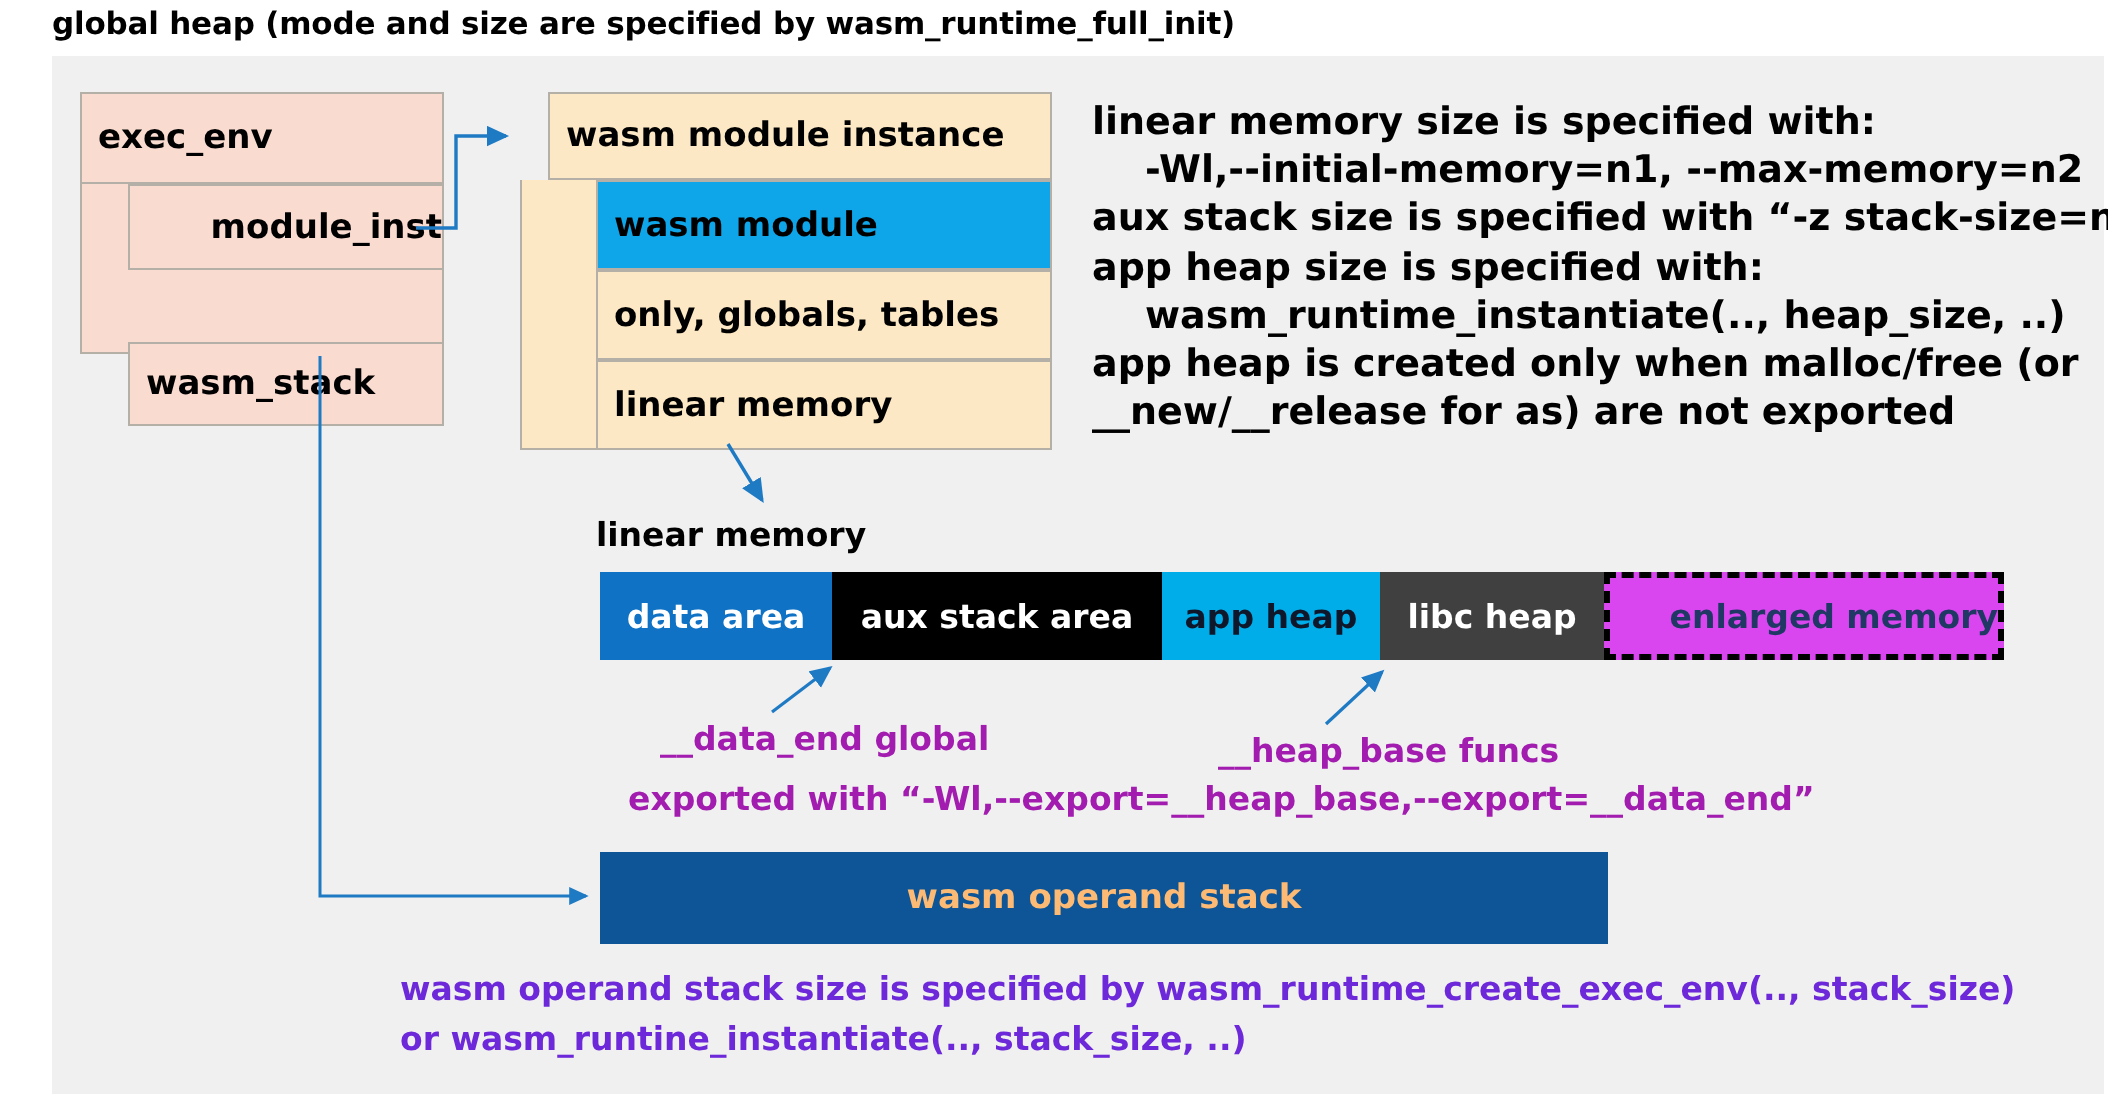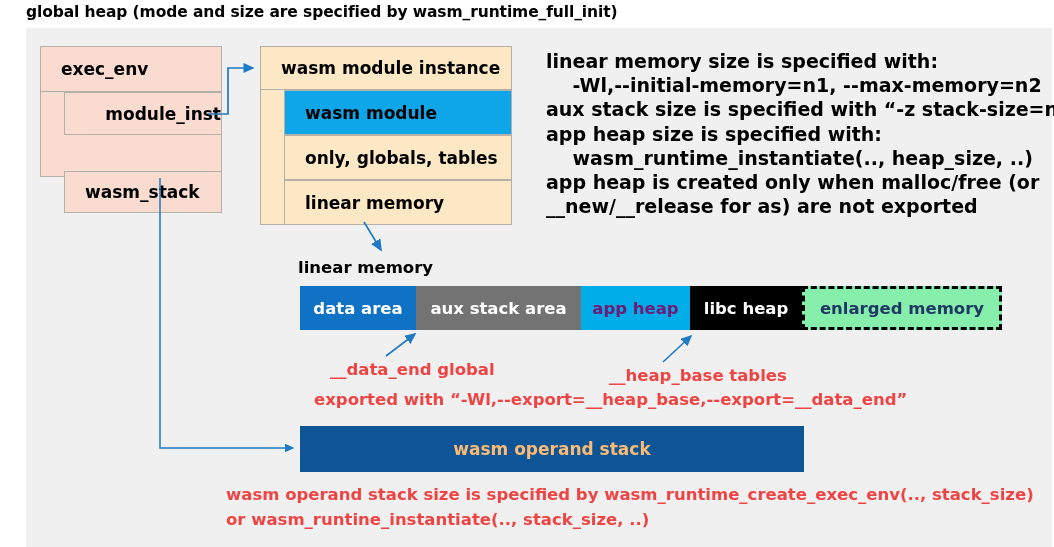--- a/index.html
+++ b/index.html
@@ -46,24 +46,24 @@
   
   .box {
     position: absolute;
     box-sizing: border-box;
     border: 1px solid #b4b0a8;
     display: flex;
     align-items: center;
     font-size: 17px;
     color: #000;
   }
-  .box .lbl { padding-left: 20px; white-space: nowrap; }
+  .box .lbl { padding-left: 8px; white-space: nowrap; }
 
   .pink  { background: #fadbd0; }
-  .cream { background: #fce8c4; }
+  .cream { background: #fce8c4; margin-left: 14px; }
 
   
   #exec-env-head {
     left: 28px; top: 46px; width: 182px; height: 46px;
   }
   #exec-env-body {
     position: absolute;
     left: 28px; top: 92px; width: 182px; height: 85px;
     box-sizing: border-box;
     border: 1px solid #b4b0a8;
@@ -132,30 +132,31 @@
     height: 44px;
     display: flex;
     align-items: center;
     justify-content: center;
     color: #ffffff;
     font-size: 16.5px;
     white-space: nowrap;
     box-sizing: border-box;
   }
   .seg.dashed {
-    background: #86efac;
+    background: #d946ef;
     border: 3px dashed #000000;
     color: #1f3864;
+    justify-content: flex-end;
   }
 
   
   .glabel {
     position: absolute;
     font-size: 16.5px;
-    color: #ef4444;
+    color: #a21caf;
     white-space: nowrap;
   }
   #data-end-label { left: 318px; top: 360px; }
   #heap-base-label { left: 597px; top: 366px; }
   #export-line { left: 302px; top: 390px; }
 
   
   #operand-stack {
     position: absolute;
     left: 288px;
@@ -168,23 +169,22 @@
     justify-content: center;
     color: #fdba74;
     font-size: 17px;
   }
   #bottom-note {
     position: absolute;
     left: 188px;
     top: 482px;
     font-size: 16.5px;
     line-height: 25px;
-    color: #ef4444;
+    color: #6d28d9;
     white-space: pre;
-    margin-left: 26px;
   }
 
   
   #connectors {
     position: absolute;
     left: 0; top: 0;
     width: 1054px; height: 547px;
     pointer-events: none;
   }
 </style>
@@ -228,36 +228,36 @@
 app heap size is specified with:
     wasm_runtime_instantiate(.., heap_size, ..)
 app heap is created only when malloc/free (or
 __new/__release for as) are not exported</div>
 
   <div id="lm-caption">linear memory</div>
   <div id="membar" style="width: 702px; padding-left: 15px;">
     <div class="seg" style="left: 0px; width: 116px; color: rgb(255, 255, 255); background: rgb(15, 114, 196);">
       <span>data area</span>
     </div>
-    <div class="seg" style="left: 116px; width: 165px; color: rgb(255, 255, 255); background: #737373;">
+    <div class="seg" style="left: 116px; width: 165px; color: rgb(255, 255, 255); background: #000000;">
       <span>aux stack area</span>
     </div>
-    <div class="seg" style="left: 281px; width: 109px; color: #701a75; background: rgb(0, 173, 232);">
+    <div class="seg" style="left: 281px; width: 109px; color: #0f172a; background: rgb(0, 173, 232);">
       <span>app heap</span>
     </div>
-    <div class="seg" style="left: 390px; width: 112px; color: rgb(255, 255, 255); background: #000000;">
+    <div class="seg" style="left: 390px; width: 112px; color: rgb(255, 255, 255); background: #404040;">
       <span>libc heap</span>
     </div>
     <div class="seg dashed" style="left: 502px; width: 200px; color: rgb(31, 56, 100);">
       <span>enlarged memory</span>
     </div>
   </div>
 
   <div class="glabel" id="data-end-label">__data_end global</div>
-  <div class="glabel" id="heap-base-label">__heap_base tables</div>
+  <div class="glabel" id="heap-base-label">__heap_base funcs</div>
   <div class="glabel" id="export-line">exported with “-Wl,--export=__heap_base,--export=__data_end”</div>
 
   <div id="operand-stack" style="background: rgb(13, 85, 150);">
     <span>wasm operand stack</span>
   </div>
   <div id="bottom-note">wasm operand stack size is specified by wasm_runtime_create_exec_env(.., stack_size)
 or wasm_runtine_instantiate(.., stack_size, ..)</div>
 
   <svg id="connectors" viewBox="0 0 1054 547">
     <defs>

